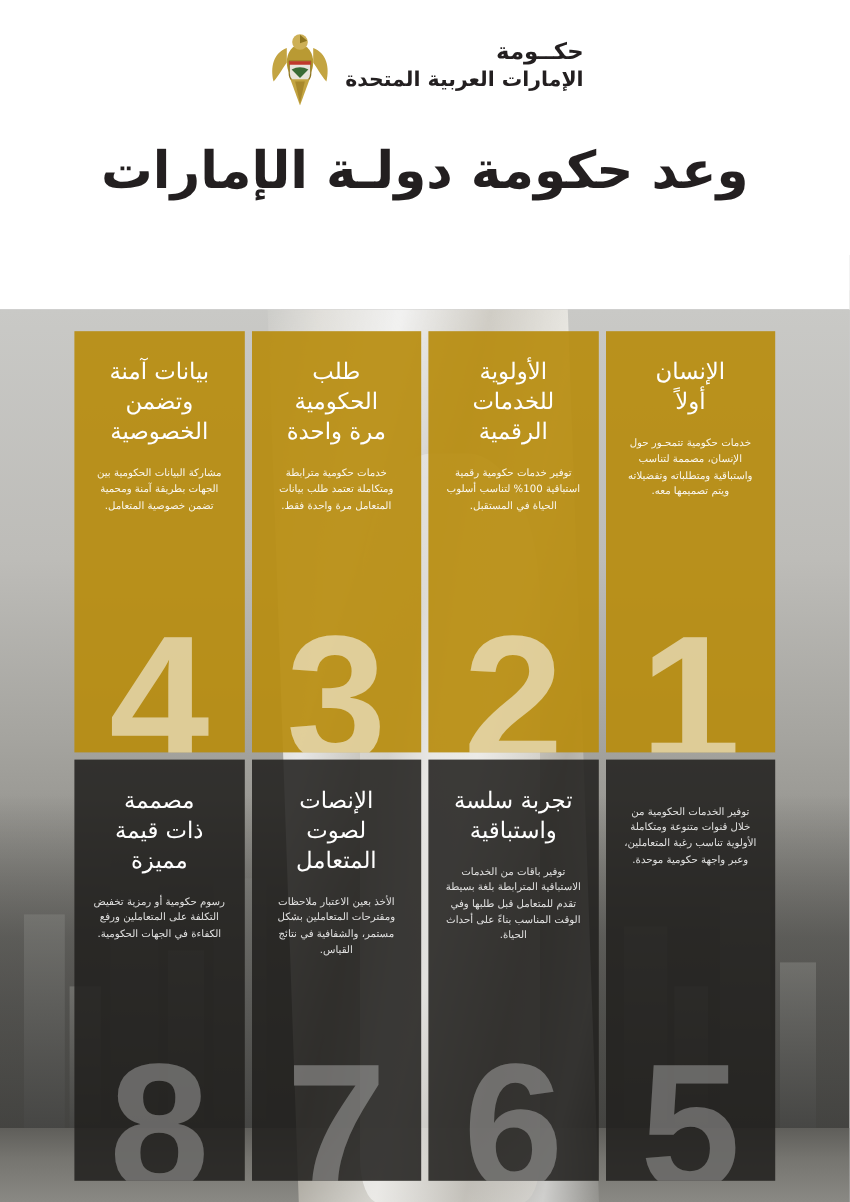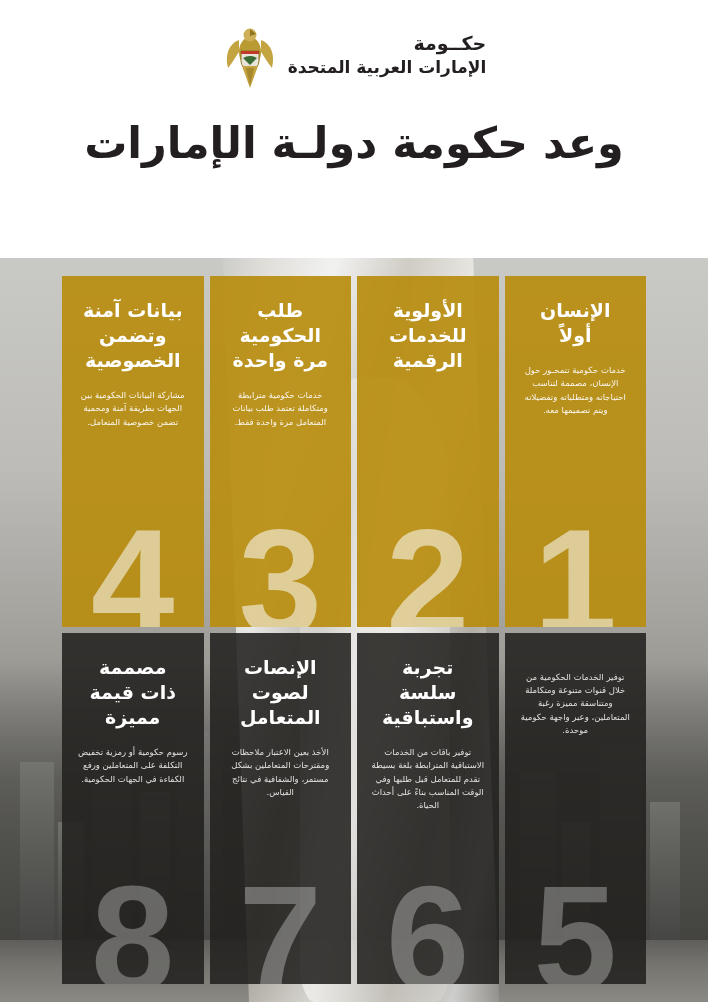--- a/index.html
+++ b/index.html
@@ -144,21 +144,21 @@
     box-sizing: border-box;
     display: flex;
     flex-direction: column;
     align-items: center;
   }
   .card.gold { background: rgba(183,140,14,0.92); }
   .card.dark { background: rgba(34,33,31,0.88); }
 
   .card-title {
     color: #ffffff;
-    font-weight: bold;
+    font-weight: normal;
     font-size: 19px;
     line-height: 1.32;
     text-align: center;
     z-index: 3;
     position: relative;
     white-space: pre-line;
   }
   .card-desc {
     color: rgba(255,255,255,0.92);
     font-size: 8.5px;
@@ -239,49 +239,50 @@
   </div>
   <div class="bg-ground"></div>
   <div class="bg-flag"></div>
   <div class="bg-person"></div>
 
   <div class="grid">
 
     <div class="card gold">
       <div class="card-title">الإنسان
 أولاً</div>
-      <div class="card-desc">خدمات حكومية تتمحـور حول الإنسان، مصممة لتناسب احتياجاته ومتطلباته وتفضيلاته ويتم تصميمها معه.</div>
+      <div class="card-desc">خدمات حكومية تتمحـور حول الإنسان، مصممة لتناسب واستباقية ومتطلباته وتفضيلاته ويتم تصميمها معه.</div>
       <div class="card-num">1</div>
     </div>
 
     <div class="card gold">
       <div class="card-title">الأولوية
 للخدمات
 الرقمية</div>
+      <div class="card-desc">توفير خدمات حكومية رقمية استباقية 100% لتناسب أسلوب الحياة في المستقبل.</div>
       <div class="card-num">2</div>
     </div>
 
     <div class="card gold">
       <div class="card-title">طلب
 الحكومية
 مرة واحدة</div>
       <div class="card-desc">خدمات حكومية مترابطة ومتكاملة تعتمد طلب بيانات المتعامل مرة واحدة فقط.</div>
       <div class="card-num">3</div>
     </div>
 
     <div class="card gold">
       <div class="card-title">بيانات آمنة
 وتضمن
 الخصوصية</div>
       <div class="card-desc">مشاركة البيانات الحكومية بين الجهات بطريقة آمنة ومحمية تضمن خصوصية المتعامل.</div>
       <div class="card-num">4</div>
     </div>
 
     <div class="card dark">
-      <div class="card-desc">توفير الخدمات الحكومية من خلال قنوات متنوعة ومتكاملة ومتناسقة مميزة رغبة المتعاملين، وعبر واجهة حكومية موحدة.</div>
+      <div class="card-desc">توفير الخدمات الحكومية من خلال قنوات متنوعة ومتكاملة الأولوية تناسب رغبة المتعاملين، وعبر واجهة حكومية موحدة.</div>
       <div class="card-num">5</div>
     </div>
 
     <div class="card dark">
       <div class="card-title">تجربة سلسة
 واستباقية</div>
       <div class="card-desc">توفير باقات من الخدمات الاستباقية المترابطة بلغة بسيطة تقدم للمتعامل قبل طلبها وفي الوقت المناسب بناءً على أحداث الحياة.</div>
       <div class="card-num">6</div>
     </div>
 

